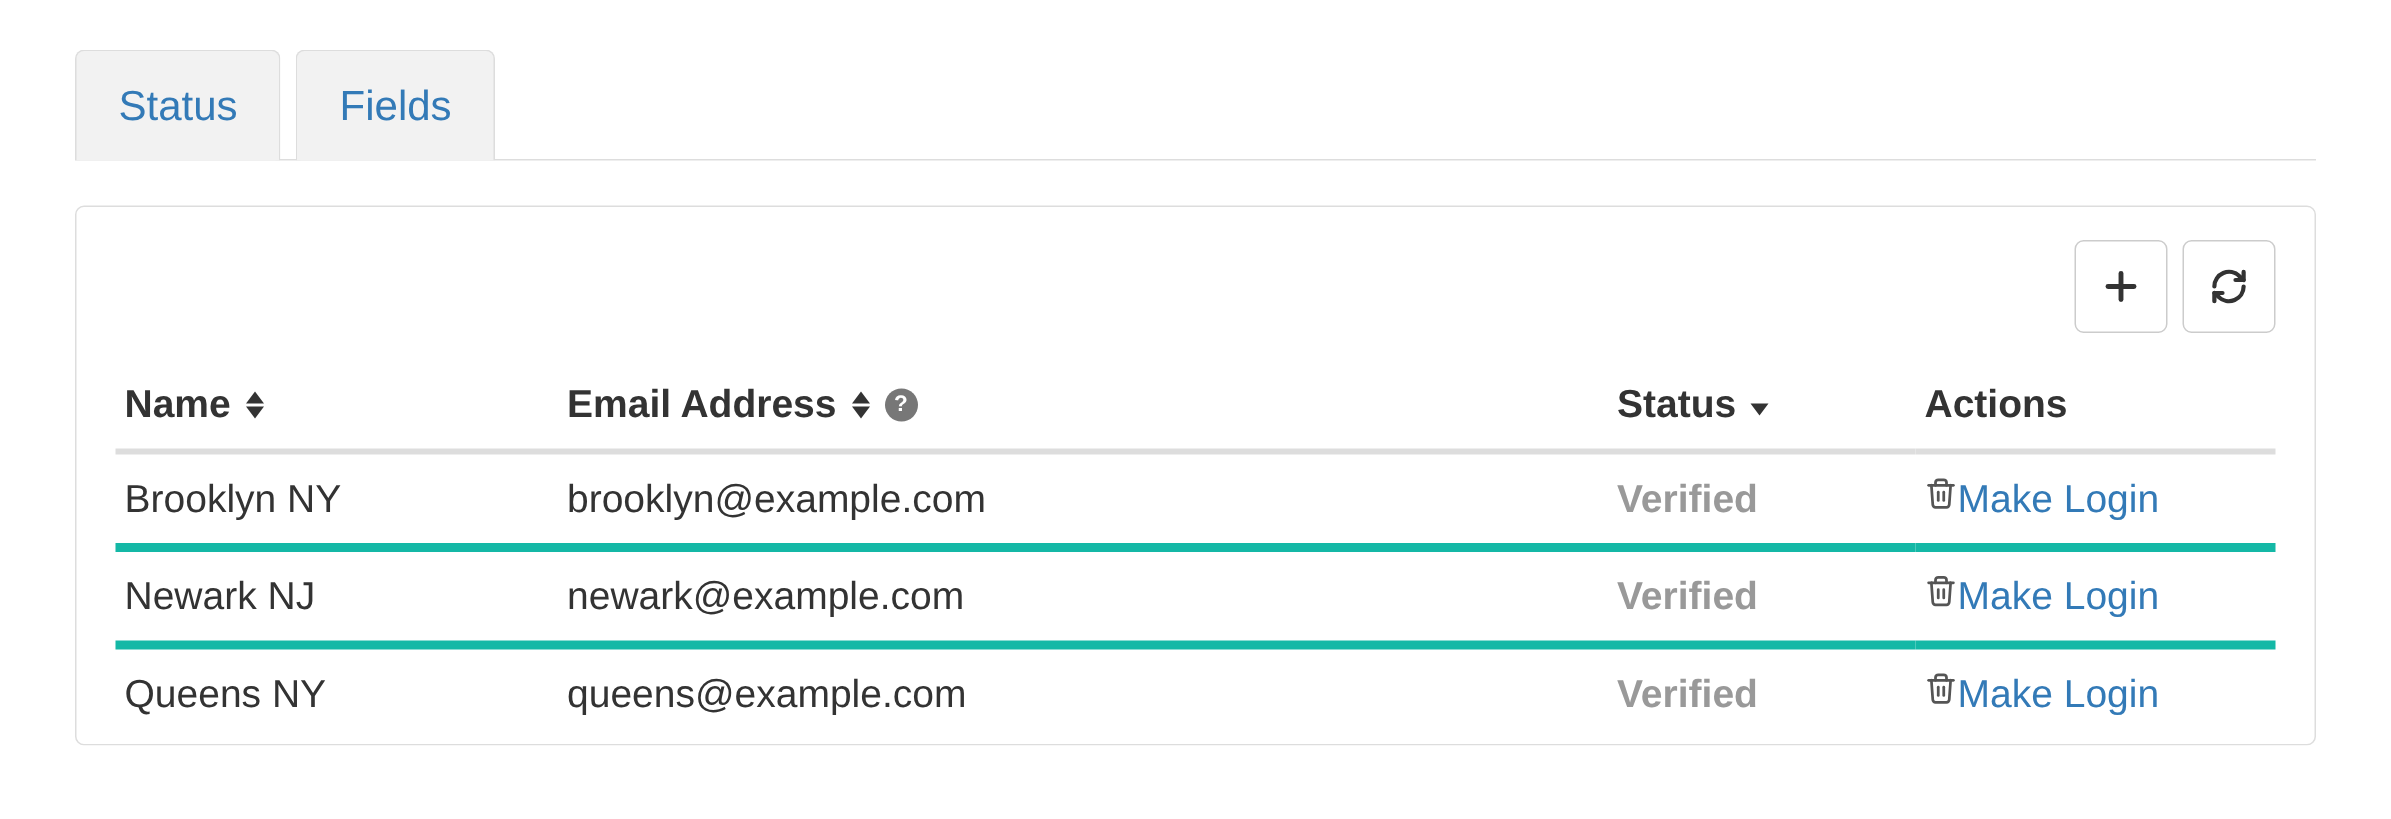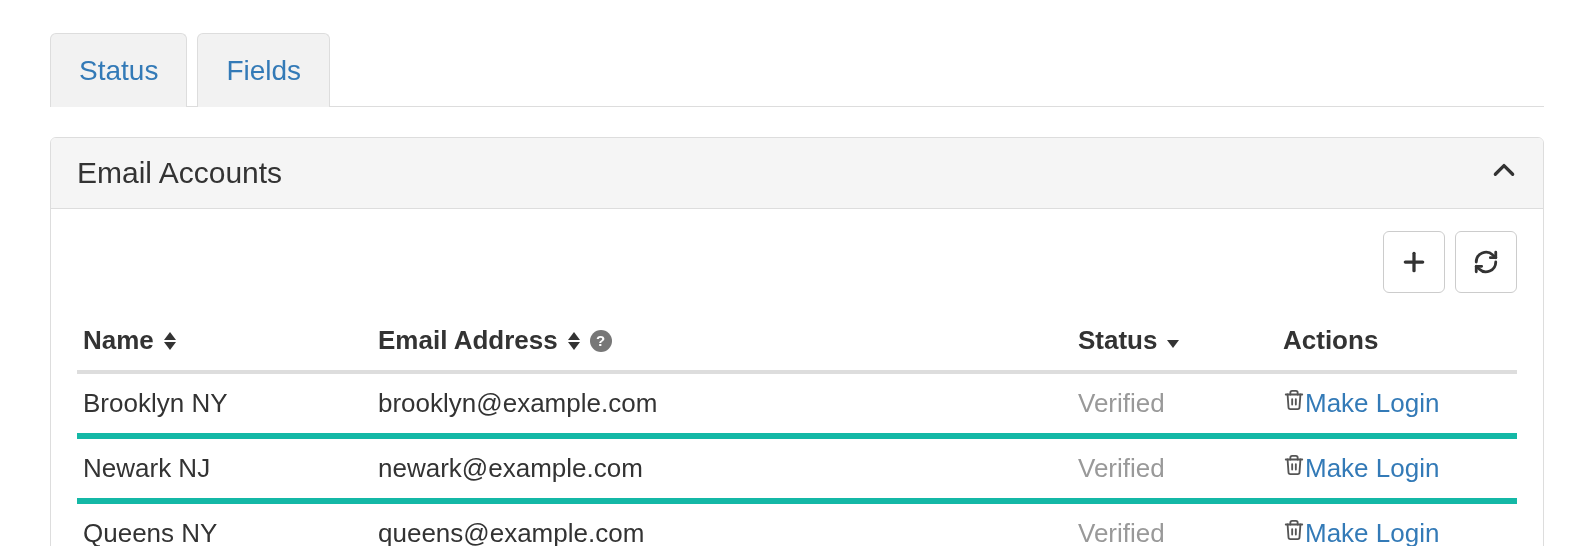--- a/index.html
+++ b/index.html
@@ -124,21 +124,21 @@
     gap: 8px;
   }
   tbody td {
     padding: 14px 6px;
     border-bottom: 6px solid #14b8a6;
     vertical-align: middle;
   }
   tbody tr:last-child td { border-bottom: none; }
   .status-text {
     color: #999;
-    font-weight: 400;
+    font-weight: 700;
   }
   .action-cell {
     display: flex;
     align-items: center;
   }
   .link {
     color: #337ab7;
     cursor: pointer;
   }
   .icon-muted { color: #555; }
@@ -169,28 +169,20 @@
 <body>
 
 <div class="container">
 
   <div class="tabs-row">
     <div class="tab">Status</div>
     <div class="tab">Fields</div>
   </div>
 
   <div class="panel">
-    <div class="panel-header">
-      <span class="panel-title">Email Accounts</span>
-      <span>
-        <svg width="26" height="26" viewBox="0 0 24 24" fill="none" stroke="#333" stroke-width="3" stroke-linecap="round" stroke-linejoin="round">
-            <polyline points="4 15 12 7 20 15"></polyline>
-          </svg>
-      </span>
-    </div>
 
     <div class="panel-body">
 
       <div class="toolbar">
         <button class="btn" aria-label="Add">
           <span>
             <svg width="26" height="26" viewBox="0 0 24 24" fill="none" stroke="#333" stroke-width="3" stroke-linecap="round">
                 <line x1="12" y1="4" x2="12" y2="20"></line>
                 <line x1="4" y1="12" x2="20" y2="12"></line>
               </svg>

